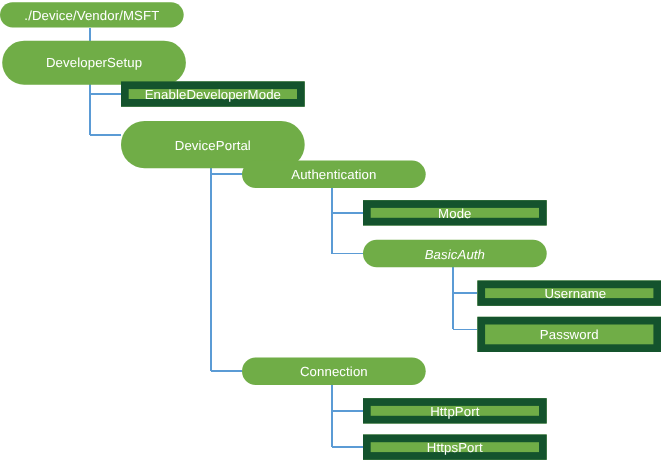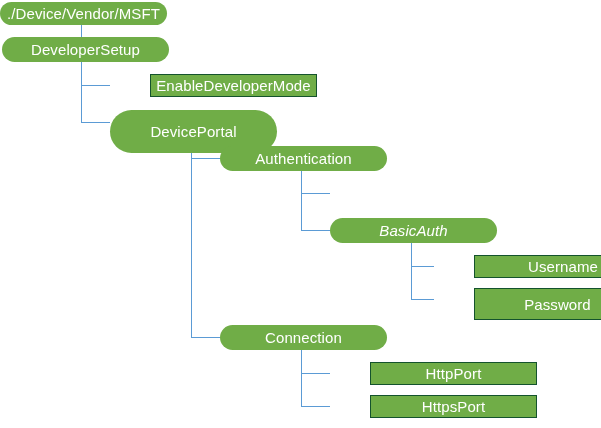--- a/index.html
+++ b/index.html
@@ -26,35 +26,34 @@
     height: 428px;
     pointer-events: none;
   }
   .node {
     position: absolute;
     box-sizing: border-box;
     display: flex;
     align-items: center;
     justify-content: center;
     color: #ffffff;
-    font-size: 15px;
+    font-size: 12px;
     line-height: 1;
     letter-spacing: 0.1px;
     white-space: nowrap;
     text-align: center;
     background: #70AD47;
     z-index: 2;
   }
   .node.pill {
     border-radius: 999px;
   }
   .node.rect {
-    border: 1px solid #14532d;
+    border: 7px solid #14532d;
     border-radius: 0;
-    margin-left: 40px;
   }
   .node-label {
     display: block;
     pointer-events: none;
   }
 </style>
 </head>
 <body>
 
 <div id="diagram">
@@ -93,36 +92,39 @@
       <path d="M 301.5 373.5 L 330 373.5"></path>
 
       <path d="M 301.5 406.5 L 330 406.5"></path>
     </g>
   </svg>
 
   <div class="node pill" style="left:0px;  top:2px;   width:167px; height:23px;">
     <span class="node-label">./Device/Vendor/MSFT</span>
   </div>
 
-  <div class="node pill" style="left:2px;  top:37px;  width:167px; height:25px;text-align:right;">
+  <div class="node pill" style="left:2px;  top:37px;  width:167px; height:40px;text-align:right;">
     <span class="node-label">DeveloperSetup</span>
   </div>
 
   <div class="node rect" style="left:110px; top:74px;  width:167px; height:23px;">
     <span class="node-label">EnableDeveloperMode</span>
   </div>
 
   <div class="node pill" style="left:110px; top:110px; width:167px; height:43px;text-align:right;">
     <span class="node-label">DevicePortal</span>
   </div>
 
   <div class="node pill" style="left:220px; top:146px; width:167px; height:25px;">
     <span class="node-label">Authentication</span>
   </div>
 
+  <div class="node rect" style="left:330px; top:182px; width:167px; height:23px;">
+    <span class="node-label">Mode</span>
+  </div>
 
   <div class="node pill" style="left:330px; top:218px; width:167px; height:25px;font-style:italic;">
     <span class="node-label">BasicAuth</span>
   </div>
 
   <div class="node rect" style="left:434px; top:255px; width:167px; height:23px;padding-left:11px;">
     <span class="node-label">Username</span>
   </div>
 
   <div class="node rect" style="left:434px; top:288px; width:167px; height:32px;">

